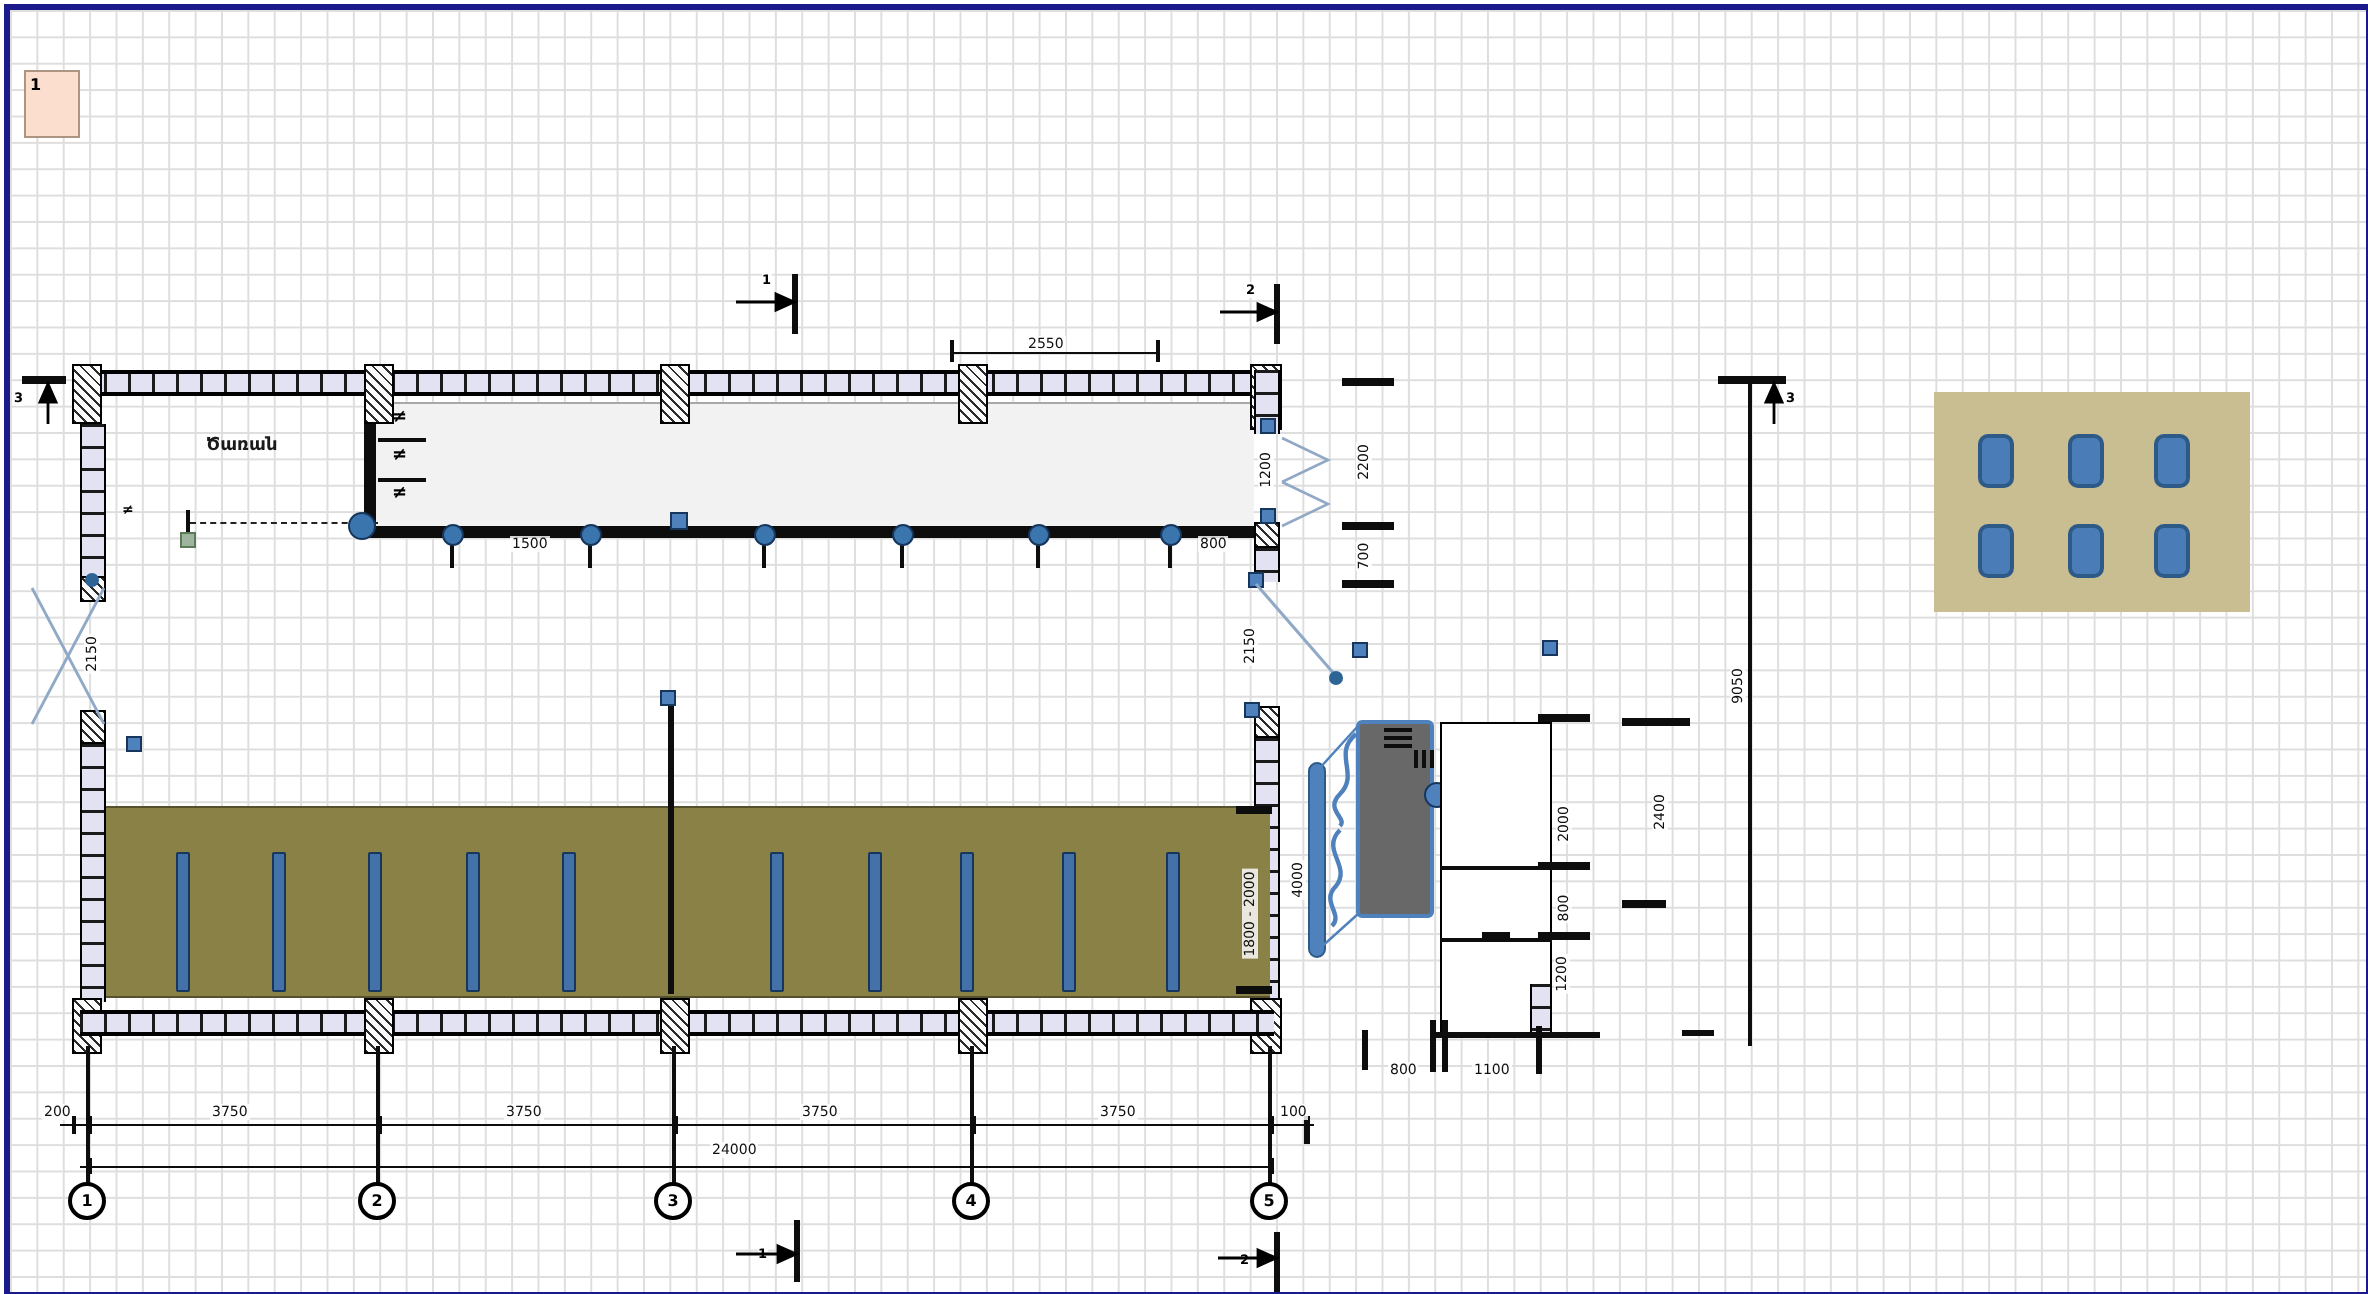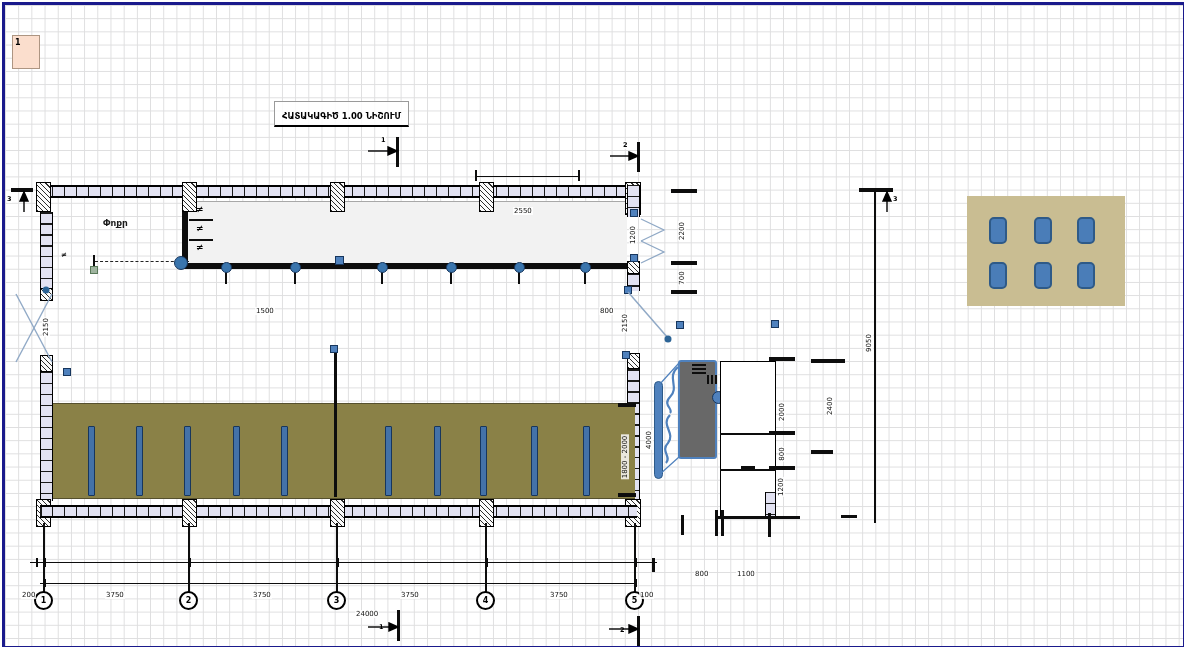--- a/index.html
+++ b/index.html
@@ -8,21 +8,21 @@
     border:3px solid #1a1a8c;box-sizing:content-box;overflow:hidden;
     background-color:#fff;
     background-image:
       linear-gradient(#dededf 1px, transparent 1px),
       linear-gradient(90deg,#dededf 1px, transparent 1px);
     background-size:13.2px 13.2px;
     font-family:"DejaVu Sans",sans-serif;
   }
   .abs{position:absolute;}
   .lbl{position:absolute;font:7px "DejaVu Sans",sans-serif;color:#10100f;
-       white-space:nowrap;background:rgba(255,255,255,.82);padding:0 1px;line-height:8px;margin-top:39px;}
+       white-space:nowrap;background:rgba(255,255,255,.82);padding:0 1px;line-height:8px;}
   .vlbl{position:absolute;font:7px "DejaVu Sans",sans-serif;color:#10100f;white-space:nowrap;
         background:rgba(255,255,255,.82);padding:0 1px;line-height:8px;
         transform:translate(-50%,-50%) rotate(-90deg);}
   .bar{position:absolute;background:#0d0d0d;}
   .masonryH{position:absolute;height:13px;box-sizing:border-box;
     background:repeating-linear-gradient(90deg,#1a1a1a 0 1.5px,#e2e2f2 1.5px 12px);
     border-top:2px solid #000;border-bottom:2px solid #000;}
   .ladderV{position:absolute;width:13px;box-sizing:border-box;
     background:repeating-linear-gradient(180deg,#1a1a1a 0 1.5px,#e2e2f2 1.5px 11px);
     border-left:1.6px solid #000;border-right:1.6px solid #000;}
@@ -41,36 +41,33 @@
 </head>
 <body>
 
 <div id="canvas">
 
   <div class="abs" style="left:7px;top:30px;width:22px;height:28px;background:#fbdecd;border:1px solid #ad9582;
               font:bold 8px 'DejaVu Sans',sans-serif;display:flex;align-items:flex-start;justify-content:flex-start;padding:2px;">
     <span>1</span>
   </div>
 
-  <div class="abs" style="left:269px;top:96px;border:1px solid #9a9a9a;border-bottom:2px solid #000;background:rgba(255,255,255,.85);padding:2px 7px;">
-    <span style="font:600 8.5px 'DejaVu Sans',sans-serif;color:#000;">ՀԱՏԱԿԱԳԻԾ 1.00 ՆԻՇՈՒՄ</span>
-  </div>
 
 
   <div class="abs" style="left:183px;top:196px;width:439px;height:62px;background:#f2f2f2;border-top:1px solid #a8a8a8;"></div>
   <div class="bar" style="left:177px;top:196px;width:6px;height:68px;"></div>
   <div class="bar" style="left:177px;top:258px;width:453px;height:6px;"></div>
   <div class="bar" style="left:184px;top:214px;width:24px;height:1.5px;"></div>
   <div class="bar" style="left:184px;top:234px;width:24px;height:1.5px;"></div>
   <div class="hash" style="left:191px;top:200px;">≠</div>
   <div class="hash" style="left:191px;top:219px;">≠</div>
   <div class="hash" style="left:191px;top:238px;">≠</div>
   <div class="hash" style="left:56px;top:246px;font-size:7px;">≠</div>
 
-  <div class="abs" style="left:98px;top:213px;font:bold 9px 'DejaVu Sans',sans-serif;color:#1a1a1a;">Փոքր</div>
+  <div class="abs" style="left:98px;top:213px;font:bold 9px 'DejaVu Sans',sans-serif;color:#1a1a1a;">Ծառան</div>
 
   <div class="abs" style="left:90px;top:256px;width:94px;height:0;border-top:1.5px dashed #222;"></div>
   <div class="bar" style="left:88px;top:250px;width:2px;height:13px;"></div>
   <div class="abs" style="left:85px;top:261px;width:6px;height:6px;background:#9fb49f;border:1px solid #5a7a5a;"></div>
 
   <div class="masonryH" style="left:35px;top:180px;width:597px;"></div>
   <div class="hatch" style="left:31px;top:177px;width:15px;height:30px;"></div>
   <div class="hatch" style="left:177px;top:177px;width:15px;height:30px;"></div>
   <div class="hatch" style="left:325px;top:177px;width:15px;height:30px;"></div>
   <div class="hatch" style="left:474px;top:177px;width:15px;height:30px;"></div>

